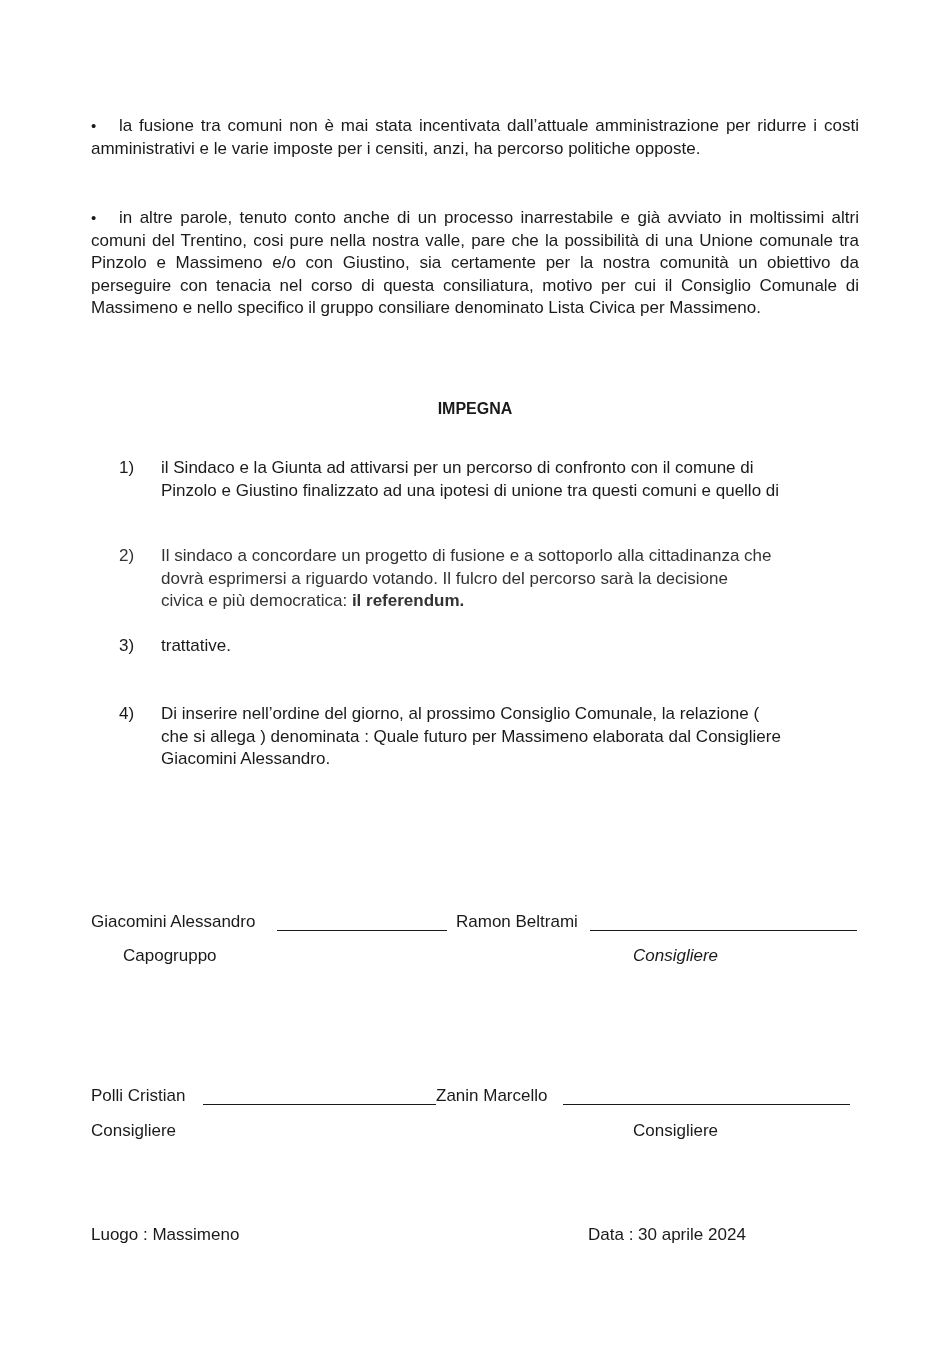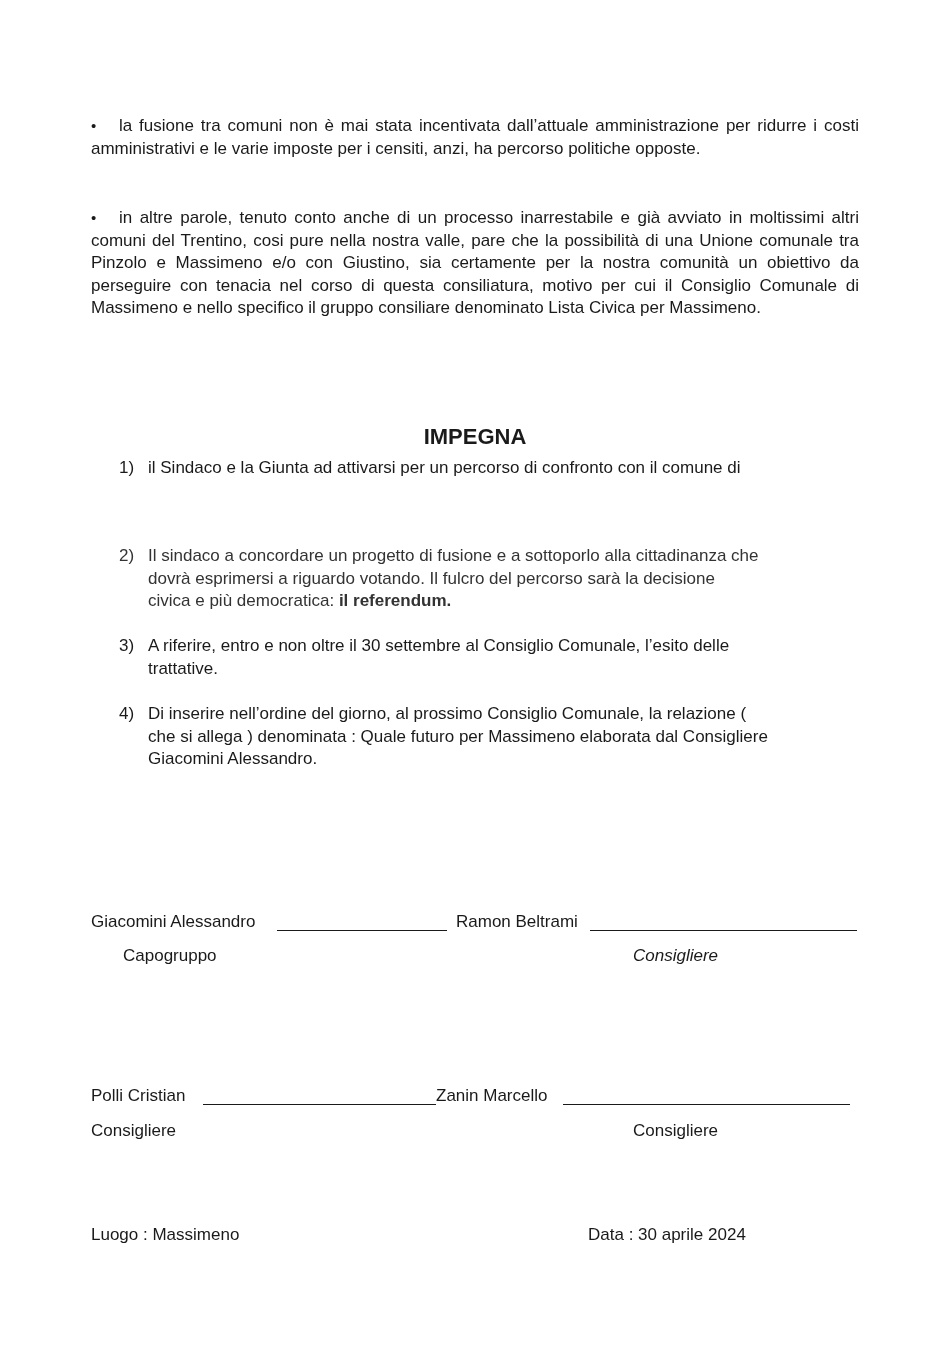--- a/index.html
+++ b/index.html
@@ -10,29 +10,29 @@
   }
   .page { position: absolute; left: 0; top: 0; width: 950px; height: 1086px; }
   .bullet-para {
     position: absolute; left: 91px; width: 768px;
     line-height: 22.5px; text-align: justify;
   }
   .bullet-para .dot {
     display: inline-block; width: 28px; font-size: 15px;
   }
   .heading {
-    position: absolute; left: 0; width: 950px; top: 424px;
-    text-align: center; font-weight: bold; font-size: 22px;
+    position: absolute; left: 0; width: 950px; top: 400px;
+    text-align: center; font-weight: bold; font-size: 16px;
   }
   .item {
     position: absolute; left: 119px; width: 740px;
     line-height: 22.5px;
   }
   .item .num { position: absolute; left: 0; top: 0; }
-  .item .txt { display: block; margin-left: 29px; }
+  .item .txt { display: block; margin-left: 42px; }
   .item b { font-weight: bold; }
   .gray { color: #333; }
   .abs { position: absolute; white-space: nowrap; line-height: 22px; }
   .line {
     position: absolute; height: 0; border-bottom: 1.3px solid #1a1a1a;
   }
   .ital { font-style: italic; }
 </style>
 </head>
 <body>
@@ -45,32 +45,32 @@
 
   <div class="bullet-para" style="top:207px;">
     <span class="dot">•</span><span>in altre parole, tenuto conto anche di un processo inarrestabile e già avviato in moltissimi altri comuni del Trentino, cosi pure nella nostra valle, pare che la possibilità di una Unione comunale tra Pinzolo e Massimeno e/o con Giustino, sia certamente per la nostra comunità un obiettivo da perseguire con tenacia nel corso di questa consiliatura, motivo per cui il Consiglio Comunale di Massimeno e nello specifico il gruppo consiliare denominato Lista Civica per Massimeno.</span>
   </div>
 
   <div class="heading">IMPEGNA</div>
 
   <div class="item" style="top:457px;">
     <span class="num">1)</span>
     <span class="txt">il Sindaco e la Giunta ad attivarsi per un percorso di confronto con il comune di</span>
+    <span class="txt">Pinzolo e Giustino finalizzato ad una ipotesi di unione tra questi comuni e quello di</span>
   </div>
 
   <div class="item gray" style="top:545px;">
     <span class="num">2)</span>
     <span class="txt">Il sindaco a concordare un progetto di fusione e a sottoporlo alla cittadinanza che</span>
     <span class="txt">dovrà esprimersi a riguardo votando. Il fulcro del percorso sarà la decisione</span>
     <span class="txt"><span>civica e più democratica: </span><b>il referendum.</b></span>
   </div>
 
   <div class="item" style="top:635px;">
     <span class="num">3)</span>
-    <span class="txt">A riferire, entro e non oltre il 30 settembre al Consiglio Comunale, l’esito delle</span>
     <span class="txt">trattative.</span>
   </div>
 
   <div class="item" style="top:703px;">
     <span class="num">4)</span>
     <span class="txt">Di inserire nell’ordine del giorno, al prossimo Consiglio Comunale, la relazione  (</span>
     <span class="txt">che si allega ) denominata : Quale futuro per Massimeno elaborata dal Consigliere</span>
     <span class="txt">Giacomini Alessandro.</span>
   </div>
 

